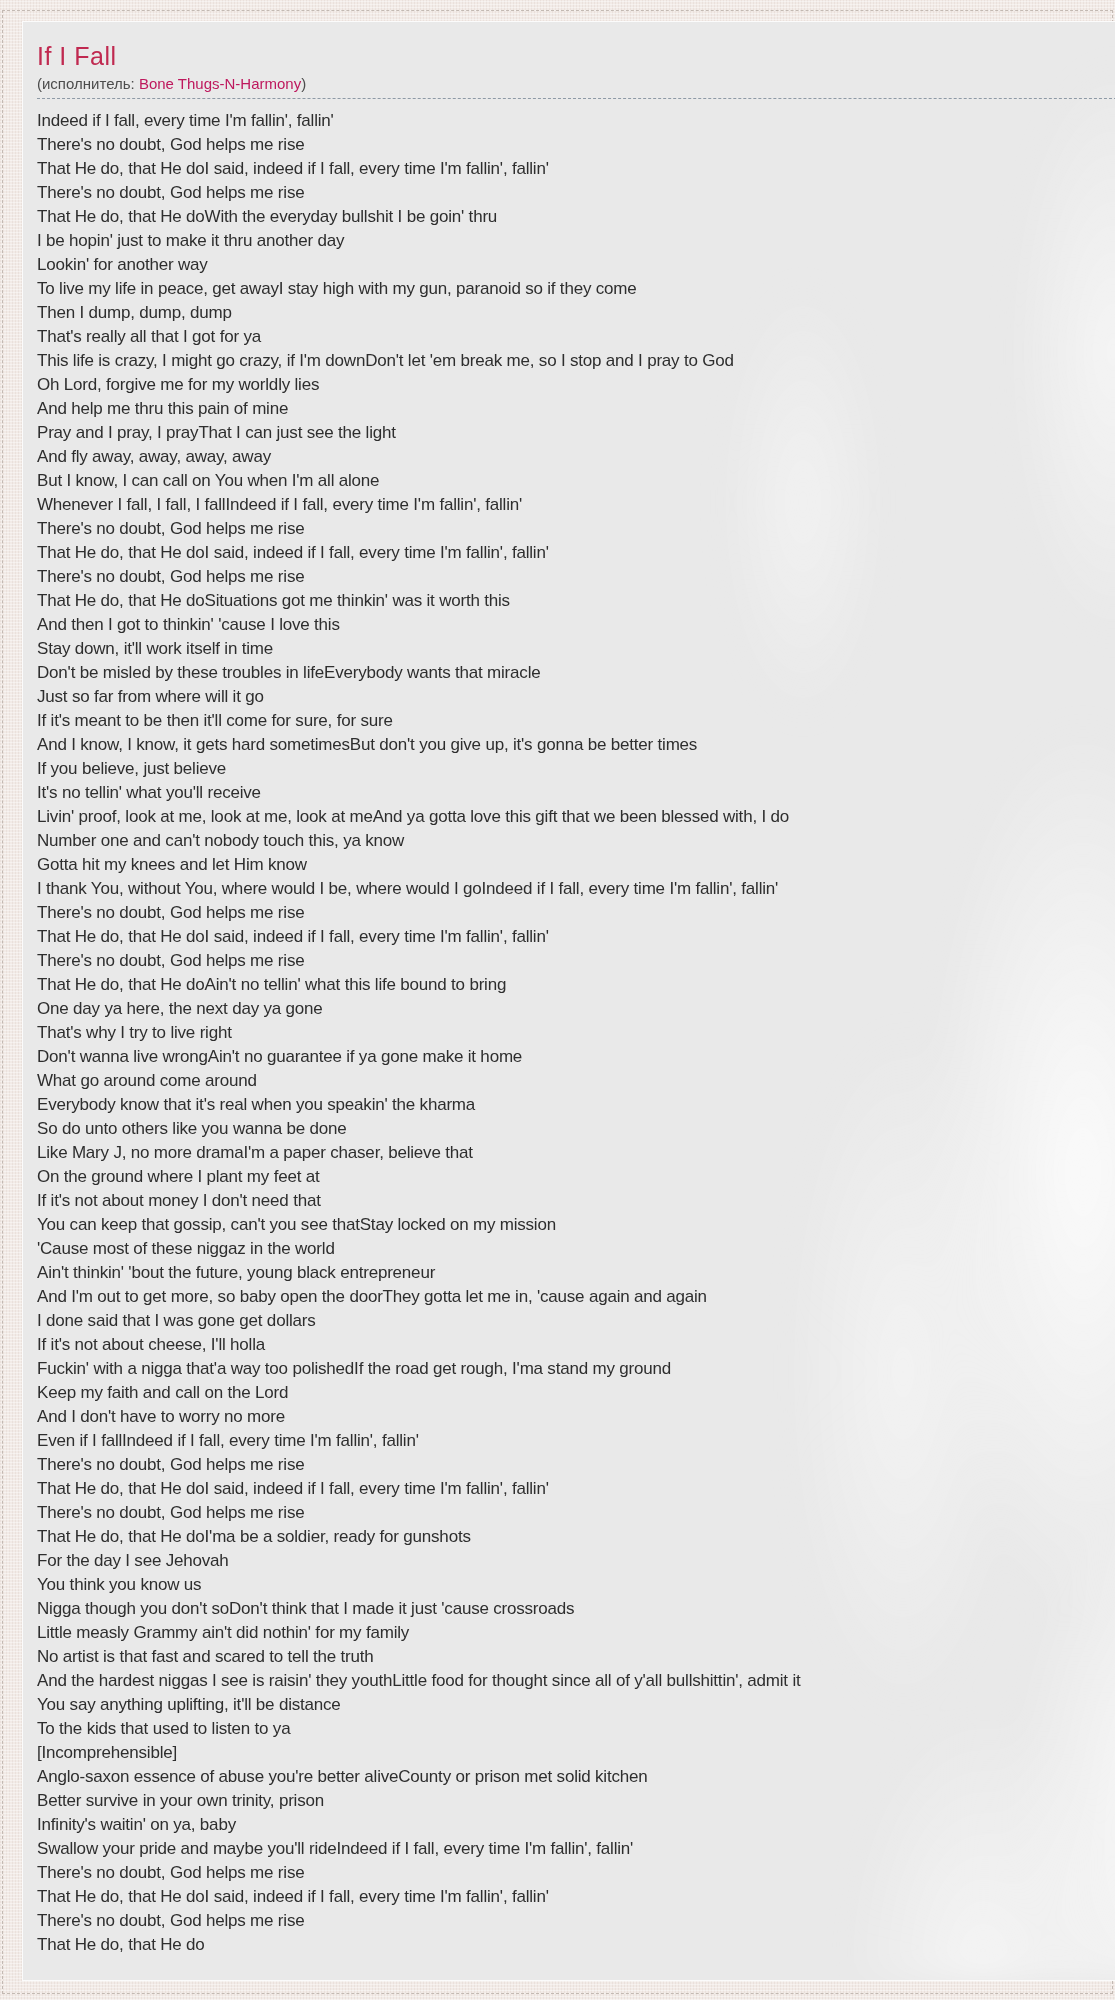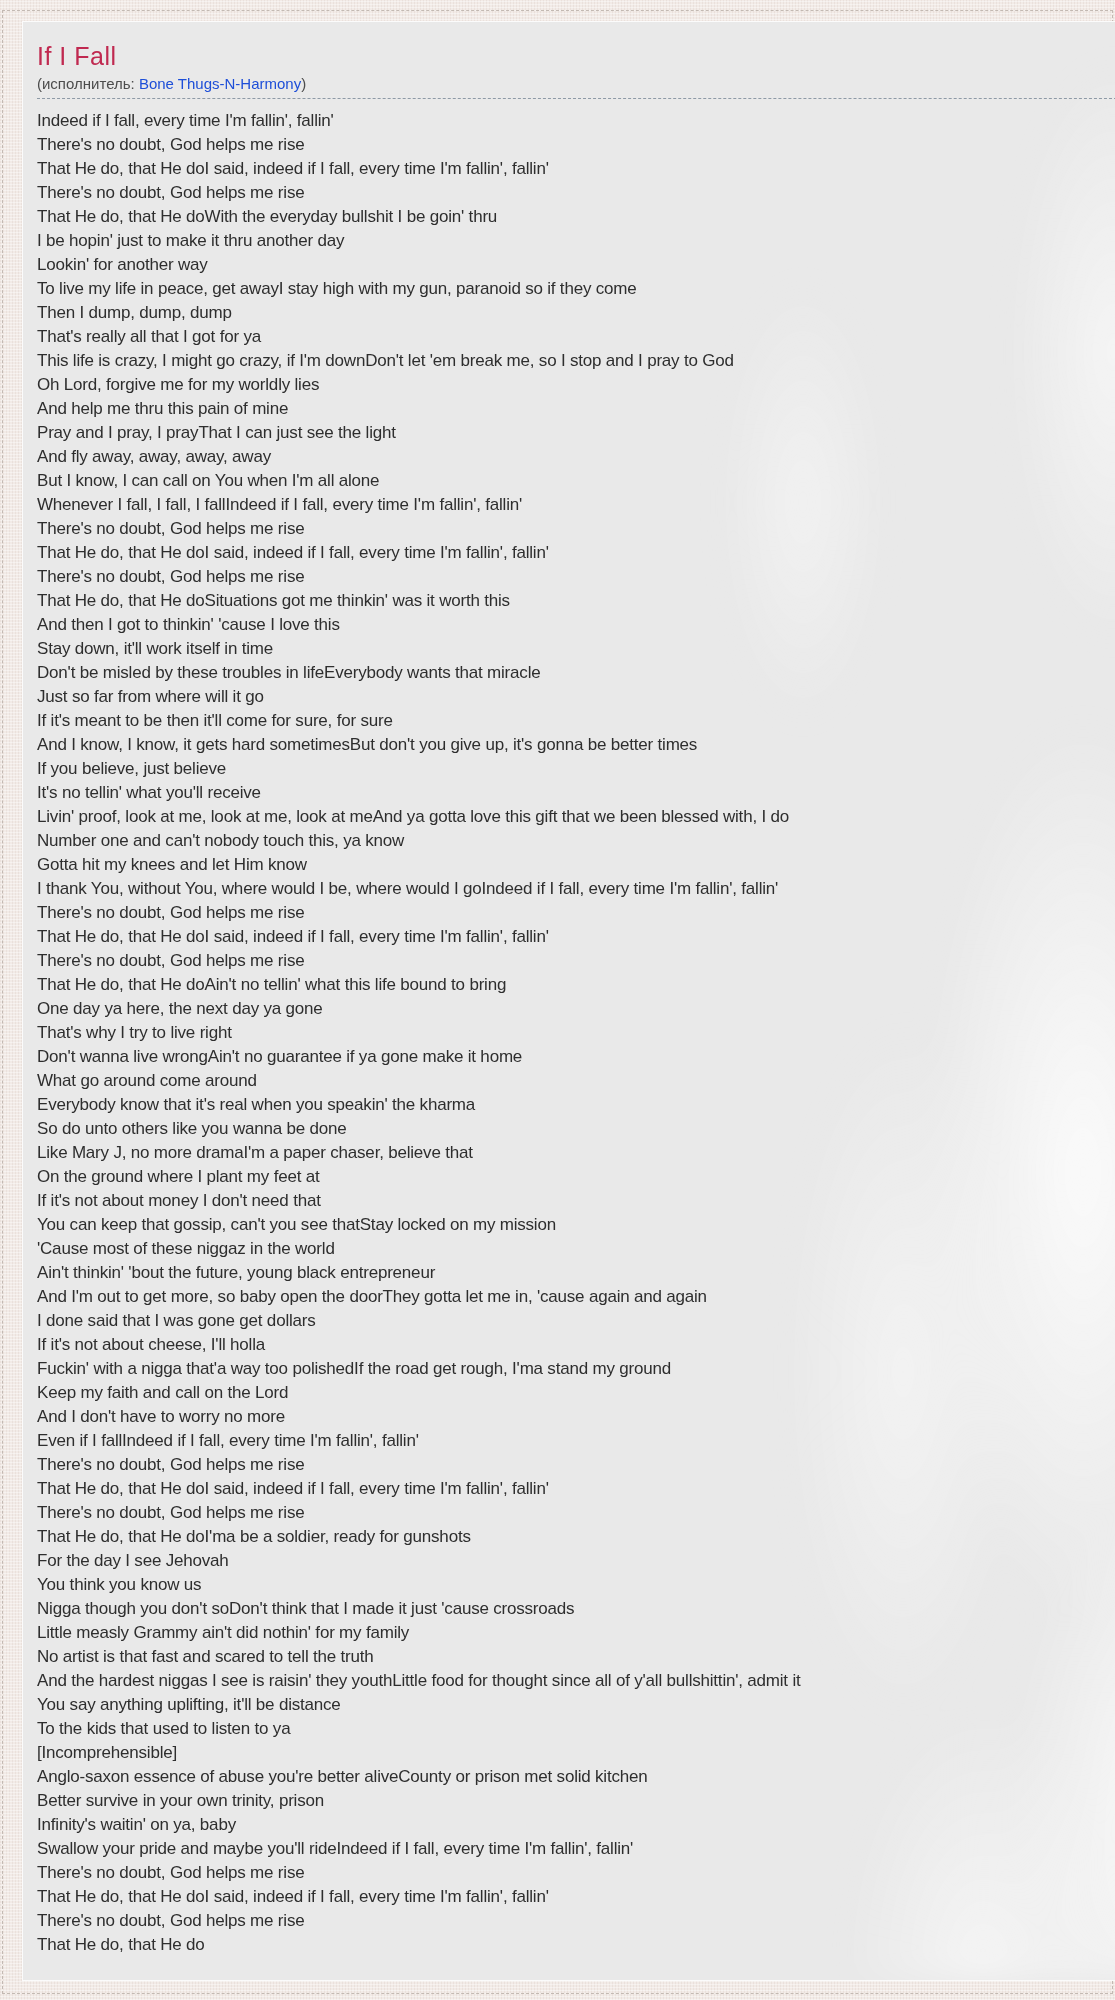--- a/index.html
+++ b/index.html
@@ -60,21 +60,21 @@
     color: #c02950;
     line-height: 1.1;
   }
   .artist-line {
     margin: 4px 0 0 0;
     font-size: 15px;
     color: #4c4c4c;
     line-height: 1.2;
   }
   .artist-link {
-    color: #1d4ed8;
+    color: #be185d;
     text-decoration: none;
     cursor: pointer;
   }
   .separator {
     border: none;
     border-top: 1px dashed #8e9aa6;
     margin: 5px 0 0 0;
     width: 1080px;
   }
   .lyrics {

